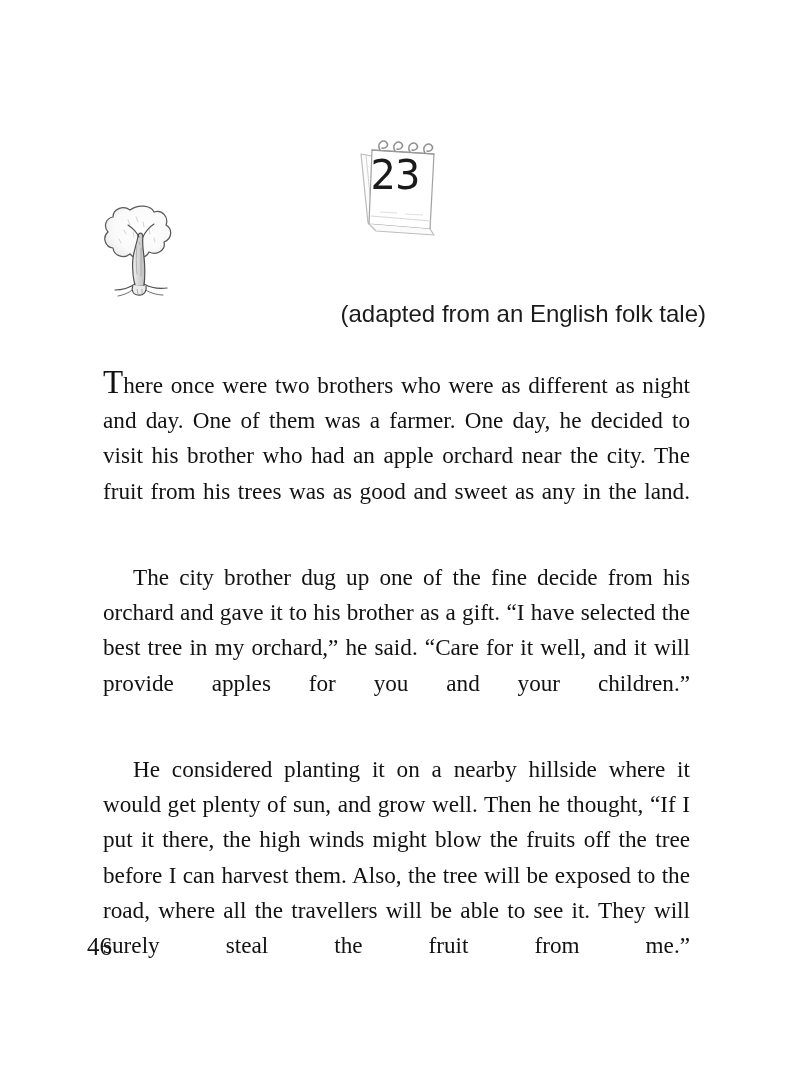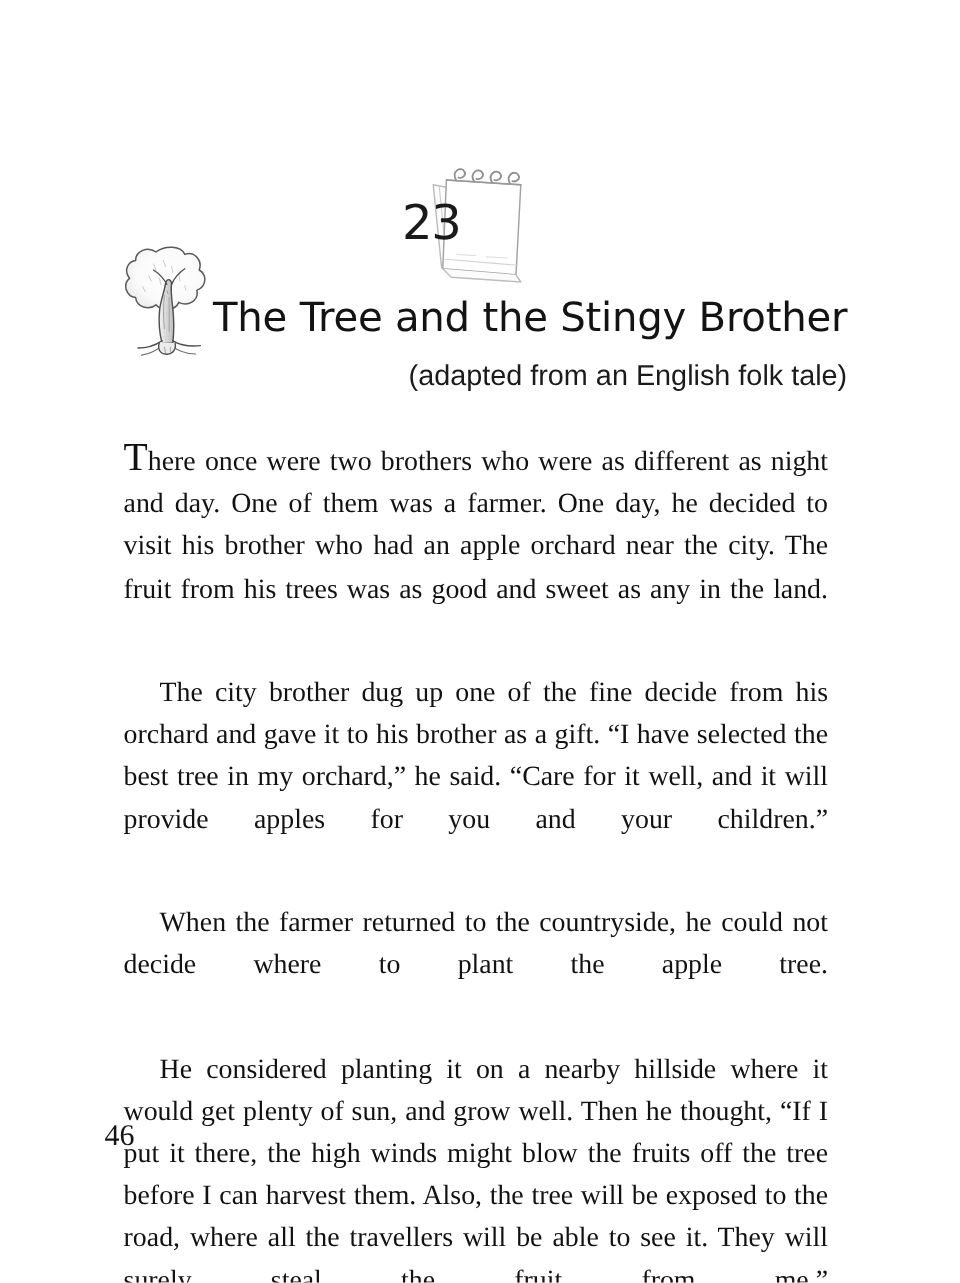--- a/index.html
+++ b/index.html
@@ -35,22 +35,23 @@
     height: 118px;
   }
   .chapter-badge svg {
     display: block;
     width: 120px;
     height: 118px;
   }
   .chapter-number-text {
     position: absolute;
     left: 0;
-    top: 38px;
+    top: 27px;
     width: 120px;
+    text-align: center;
     font-family: "DejaVu Sans", sans-serif;
     font-size: 40px;
     font-weight: 400;
     color: #1a1a1a;
     letter-spacing: -1px;
     line-height: 1;
   }
 
   
   .tree-illustration {
@@ -255,31 +256,29 @@
         <path d="M39 91 C34 96, 27 99, 21 100" fill="none" stroke="#6e6e6e" stroke-width="1" stroke-linecap="round"></path>
         <path d="M47 88 C54 92, 62 93, 70 92" fill="none" stroke="#4f4f4f" stroke-width="1.2" stroke-linecap="round"></path>
         <path d="M46 92 C52 97, 60 99, 66 99" fill="none" stroke="#6e6e6e" stroke-width="1" stroke-linecap="round"></path>
 
         <path d="M36 89 C34 94, 36 99, 41 99 C46 100, 50 96, 49 90" fill="#ececec" stroke="#4f4f4f" stroke-width="1.15" stroke-linejoin="round"></path>
         <path d="M40 93 L41 98" fill="none" stroke="#9d9d9d" stroke-width="0.8"></path>
         <path d="M45 93 L45 98" fill="none" stroke="#9d9d9d" stroke-width="0.8"></path>
       </svg>
     </div>
 
-    <div class="chapter-title">The Tree and the Stingy Brother</div>
 
     <div class="chapter-subtitle">(adapted from an English folk tale)</div>
   </div>
 
   <div class="body-copy">
     <p class="para first"><span class="raised-cap">T</span><span>here once were two brothers who were as different as night and day. One of them was a farmer. One day, he decided to visit his brother who had an apple orchard near the city. The fruit from his trees was as good and sweet as any in the land.</span></p>
 
     <p class="para"><span>The city brother dug up one of the fine decide from his orchard and gave it to his brother as a gift. “I have selected the best tree in my orchard,” he said. “Care for it well, and it will provide apples for you and your children.”</span></p>
 
-    <p class="para"><span>When the farmer returned to the countryside, he could not decide where to plant the apple tree.</span></p>
 
     <p class="para"><span>He considered planting it on a nearby hillside where it would get plenty of sun, and grow well. Then he thought, “If I put it there, the high winds might blow the fruits off the tree before I can harvest them. Also, the tree will be exposed to the road, where all the travellers will be able to see it. They will surely steal the fruit from me.”</span></p>
   </div>
 
   <div class="page-number">46</div>
 
   <div class="watermark">book-reader.cn</div>
 
 </div>
 

